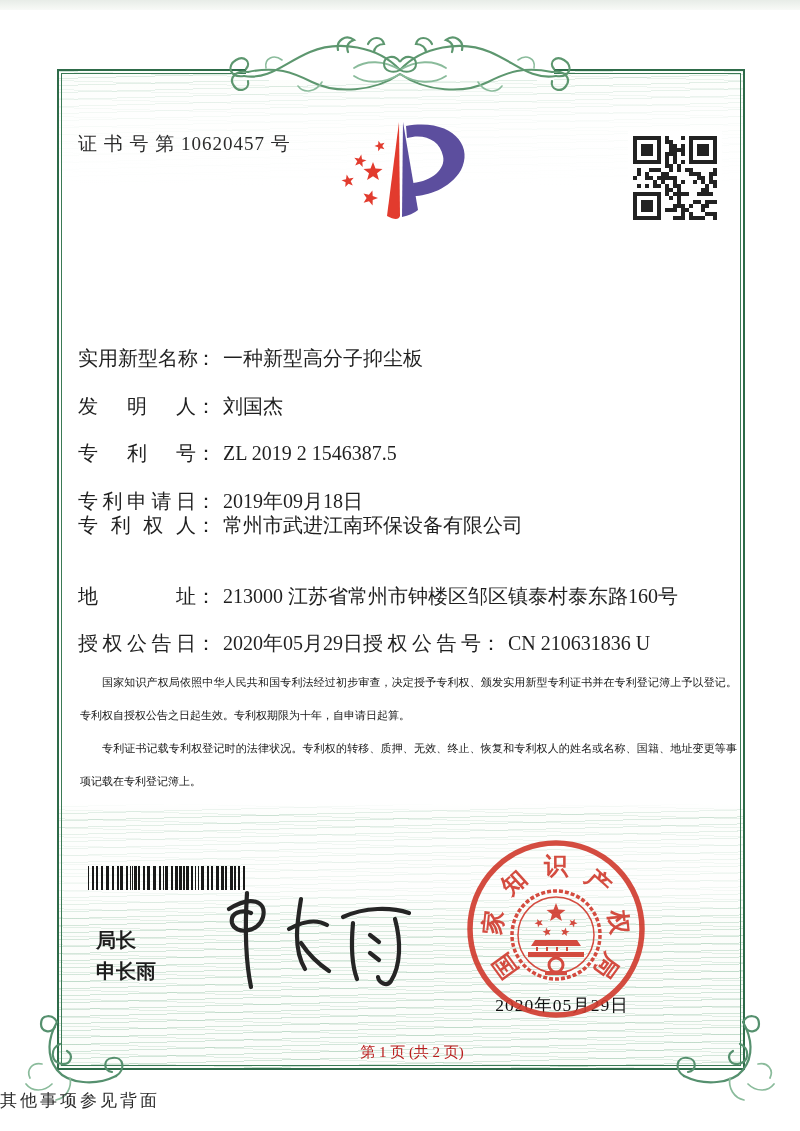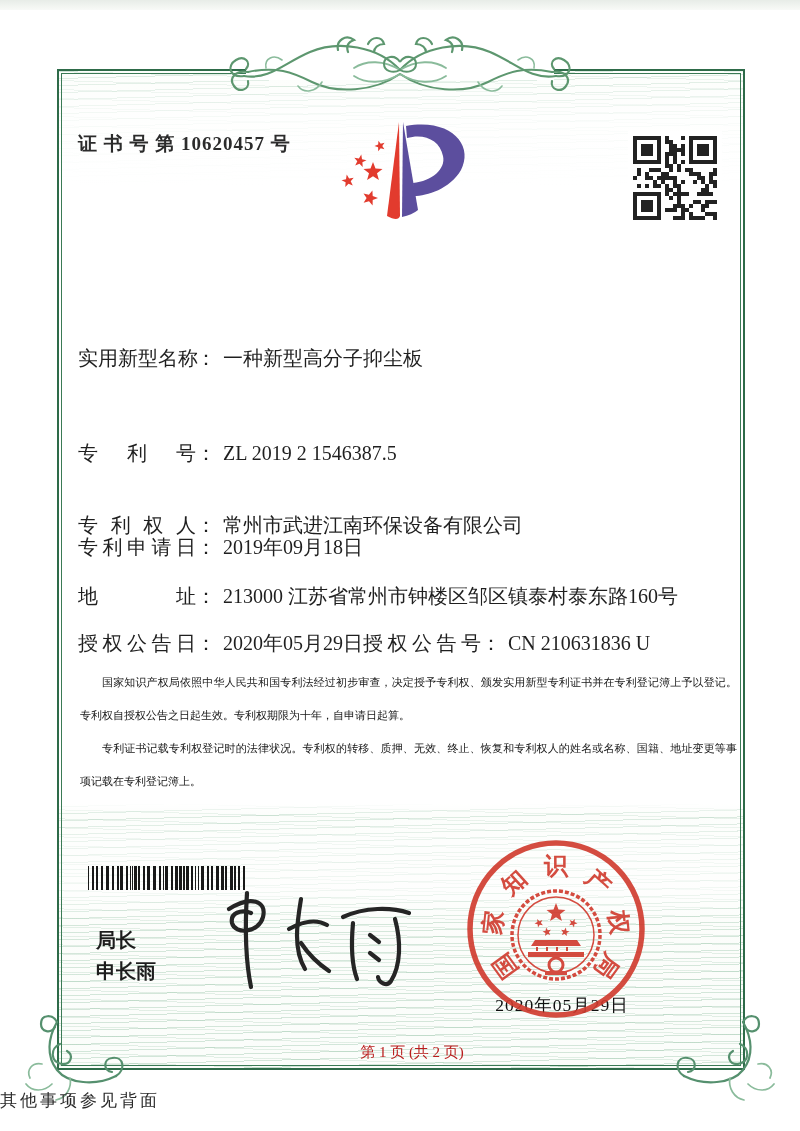--- a/index.html
+++ b/index.html
@@ -29,21 +29,21 @@
 
   
   .frame { position:absolute; left:57px; top:69px; width:688px; height:1001px;
     border:2px solid #2e6b49; }
   .frame-inner { position:absolute; left:2px; top:2px; right:2px; bottom:2px;
     border:1px solid #3a7a55; }
 
   .deco { position:absolute; pointer-events:none; }
 
   .cert-no { position:absolute; left:78px; top:131px; font-size:19px; color:#2b2b2b;
-    letter-spacing:1px;font-weight:bold; }
+    letter-spacing:1px; }
 
   .logo { position:absolute; left:330px; top:116px; }
   .qr  { position:absolute; left:628px; top:131px; }
 
   .title { position:absolute; left:0; top:245px; width:800px; text-align:center;
     font-size:41px; font-weight:bold; color:#1c1c1c; letter-spacing:11px; text-indent:11px; }
 
   .frow { position:absolute; left:78px; width:660px; font-size:20px; color:#1f1f1f;
     white-space:nowrap; }
   .flabel { display:inline-block; width:118px; text-align:justify; text-align-last:justify; }
@@ -350,24 +350,27 @@
         <rect x="69" y="85" width="4" height="4"></rect>
         <rect x="73" y="85" width="4" height="4"></rect>
         <rect x="85" y="85" width="4" height="4"></rect>
       </g>
   </svg>
 
 
   <div class="frow" style="top:345px;">
     <span class="flabel">实用新型名称</span><span class="fcolon">：</span><span class="fvalue">一种新型高分子抑尘板</span>
   </div>
+  <div class="frow" style="top:393px;">
+    <span class="flabel">发明人</span><span class="fcolon">：</span><span class="fvalue">刘国杰</span>
+  </div>
   <div class="frow" style="top:440px;">
     <span class="flabel">专利号</span><span class="fcolon">：</span><span class="fvalue">ZL 2019 2 1546387.5</span>
   </div>
-  <div class="frow" style="top:488px;margin-top:46px;">
+  <div class="frow" style="top:488px;">
     <span class="flabel">专利申请日</span><span class="fcolon">：</span><span class="fvalue">2019年09月18日</span>
   </div>
   <div class="frow" style="top:512px;">
     <span class="flabel">专利权人</span><span class="fcolon">：</span><span class="fvalue">常州市武进江南环保设备有限公司</span>
   </div>
   <div class="frow" style="top:583px;">
     <span class="flabel">地址</span><span class="fcolon">：</span><span class="fvalue">213000 江苏省常州市钟楼区邹区镇泰村泰东路160号</span>
   </div>
   <div class="frow" style="top:630px;">
     <span class="flabel">授权公告日</span><span class="fcolon">：</span><span class="fvalue">2020年05月29日</span><span class="flabel glabel2">授权公告号</span><span class="fcolon">：</span><span class="fvalue">CN 210631836 U</span>

